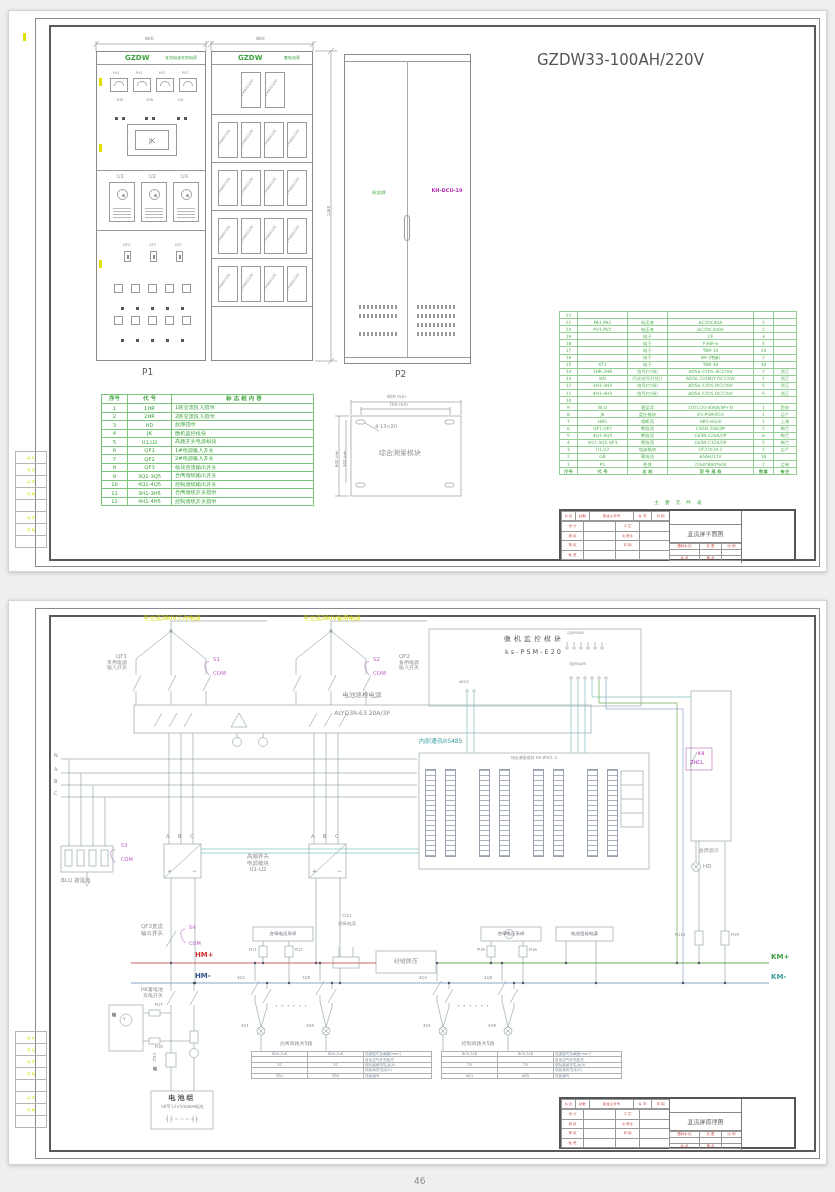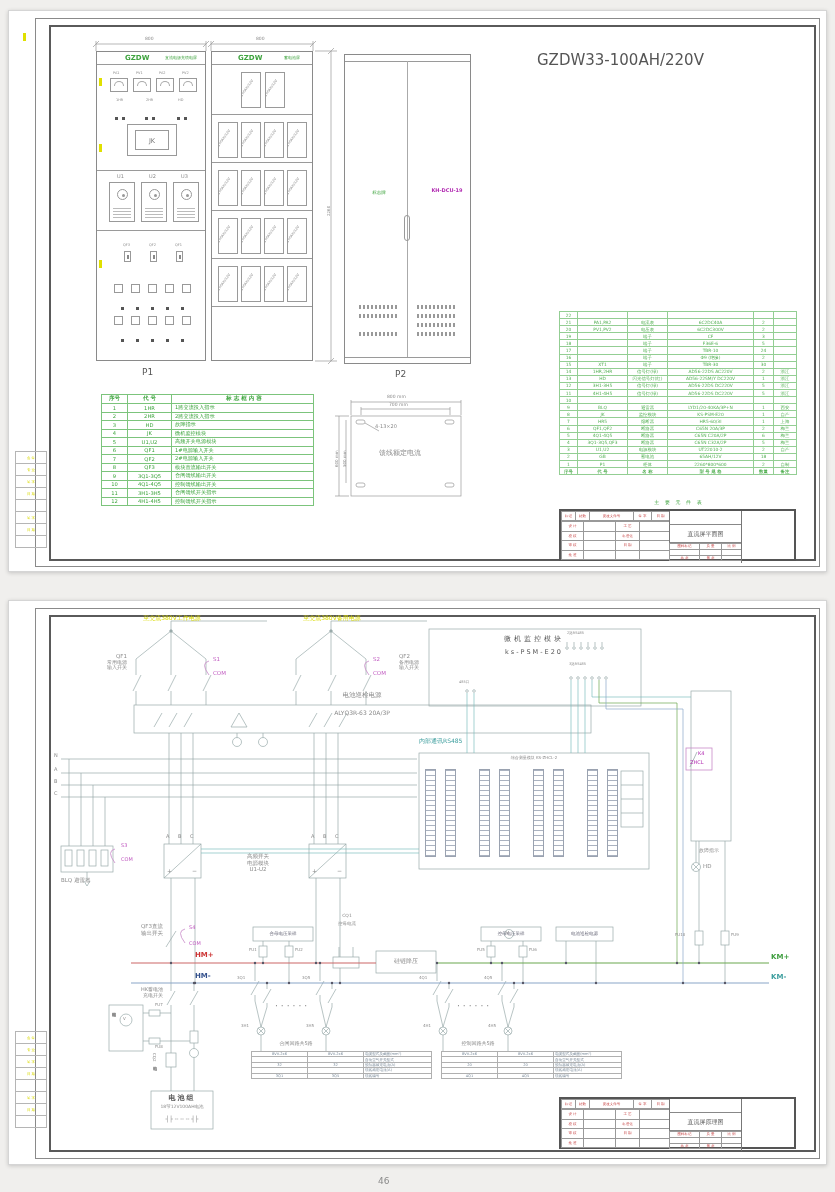--- a/index.html
+++ b/index.html
@@ -337,21 +337,21 @@
             <td>控制馈线开关指示</td>
           </tr>
         </tbody>
       </table>
 
     <div class="abs t45 gy" style="left:378px;top:383px">800 mm</div>
     <div class="abs t45 gy" style="left:380px;top:391px">700 mm</div>
     <div class="abs t4 gy rot" style="left:326px;top:456px">600 mm</div>
     <div class="abs t4 gy rot" style="left:334px;top:456px">500 mm</div>
     <div class="abs t5 gy" style="left:366px;top:413px">4-13×20</div>
-    <div class="abs t7 gy" style="left:370px;top:438px">馈线额定电流</div>
+    <div class="abs t7 gy" style="left:370px;top:438px">综合测量模块</div>
 
     <table class="abs bom-tbl" style="left:550px;top:300px;width:237px">
       <colgroup>
           <col style="width:18px">
           <col style="width:50px">
           <col style="width:40px">
           <col style="width:86px">
           <col style="width:20px">
           <col style="width:23px">
         </colgroup>
@@ -1046,14 +1046,14 @@
               <td>共  张</td>
               <td>第  张</td>
               <td></td>
             </tr>
           </tbody>
         </table>
       <div class="zone" style="left:180px;top:0;width:57px;height:52px"></div>
     </div>
   </div>
 
-  <div class="abs t9 gy" style="left:378px;top:1176px">46</div>
+  <div class="abs t9 gy" style="left:414px;top:1176px">46</div>
 </div>
 
 </body></html>

